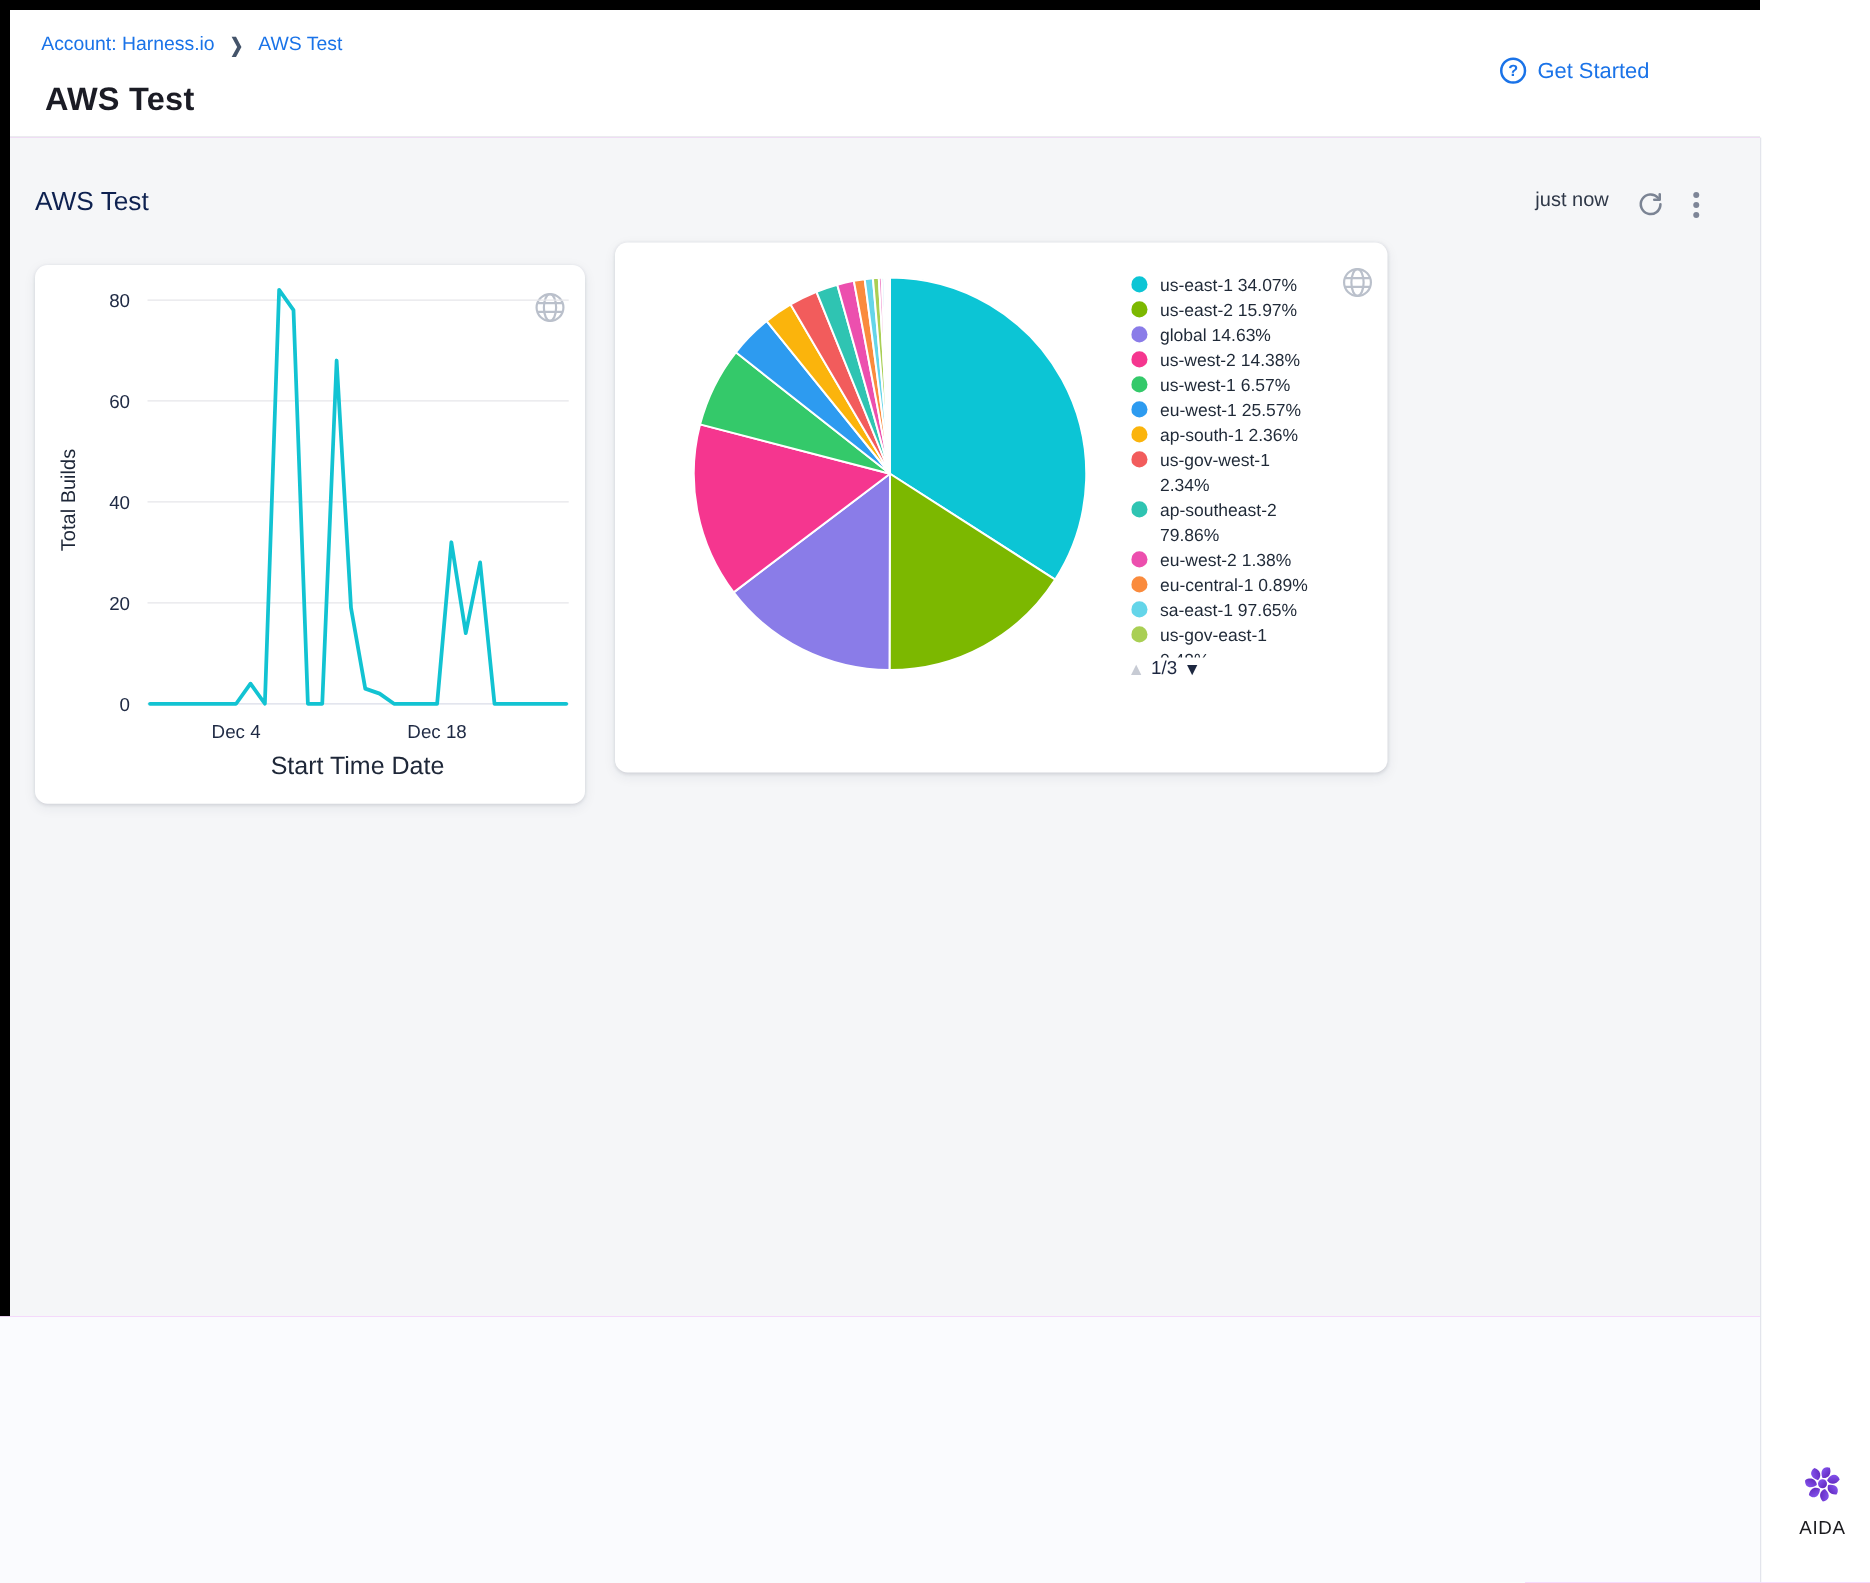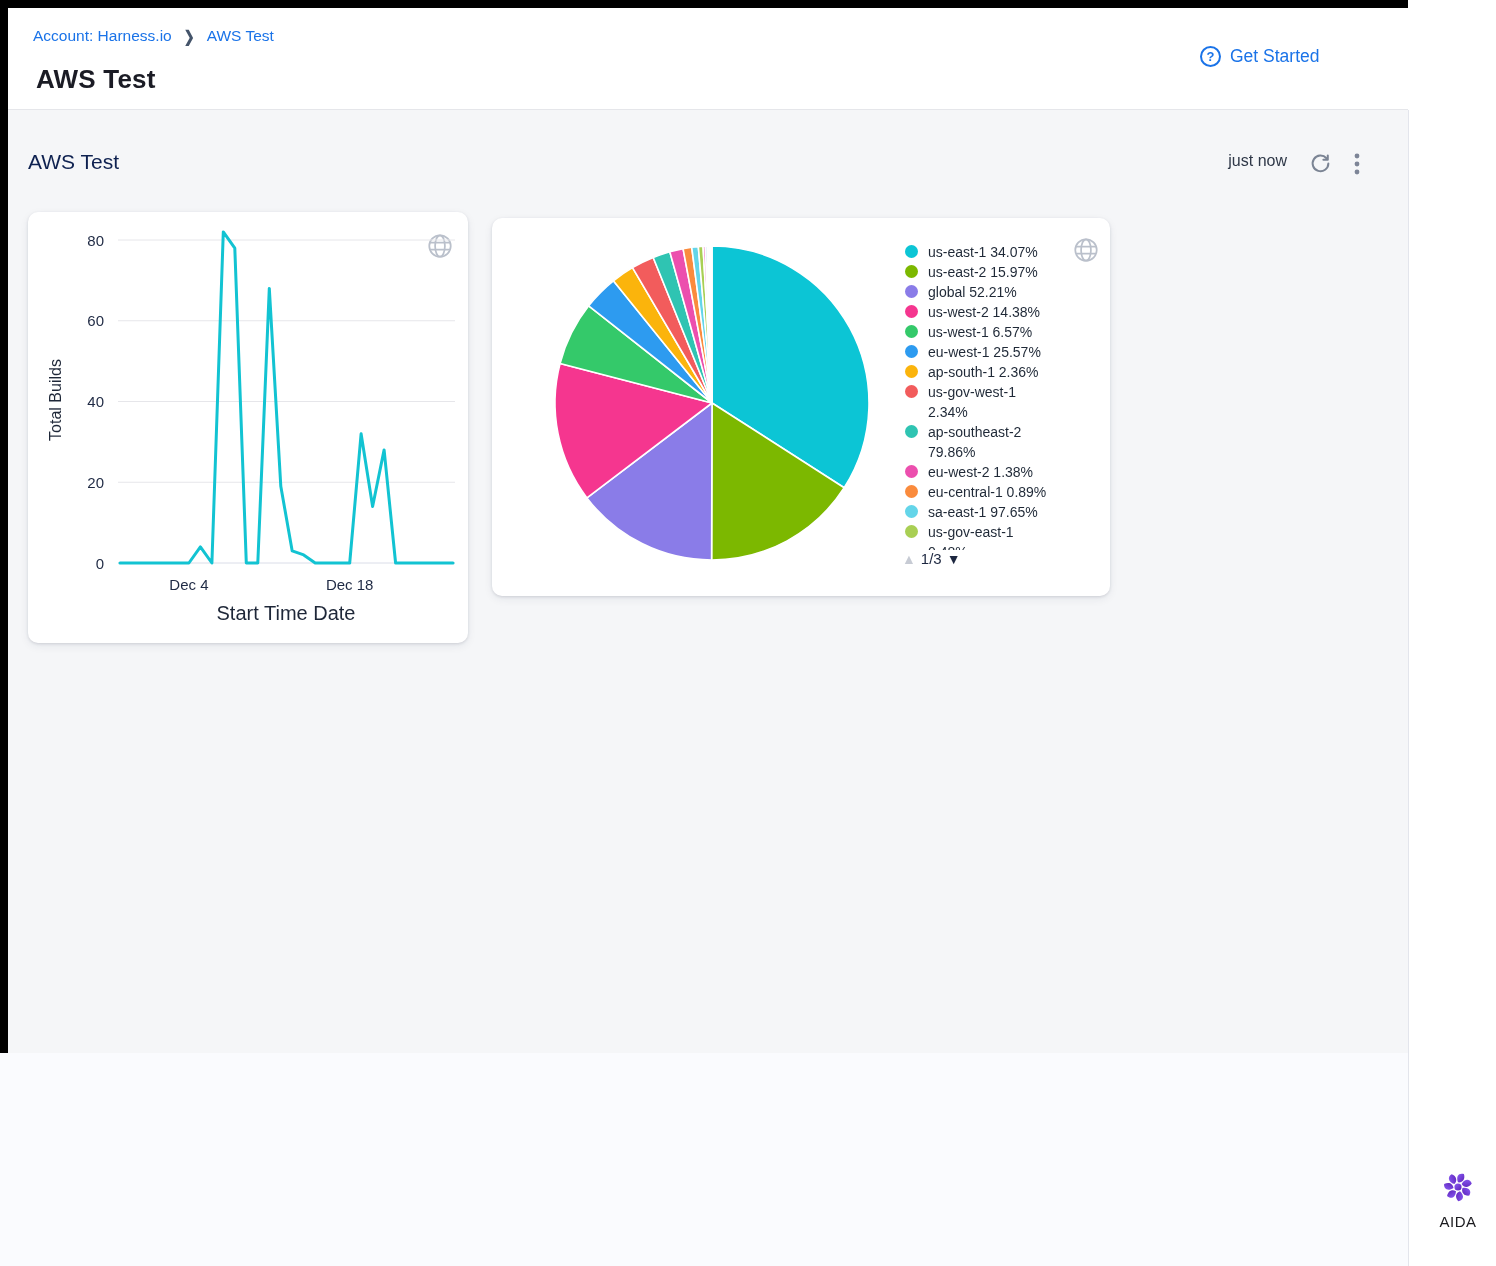--- a/index.html
+++ b/index.html
@@ -33,21 +33,21 @@
   .right-border { position:absolute; left:1408px; top:110px; width:1px; height:1156px; background:#e3e5ec; }
 
   .dash-title { position:absolute; left:20px; top:40px; font-size:21px; font-weight:500; color:#0e2150; }
   .dash-actions { position:absolute; right:48px; top:42px; display:flex; align-items:flex-start; gap:22px; }
   .refreshed { font-size:16px; color:#2f3848; }
   .icon-btn { background:none; border:none; cursor:pointer; display:flex; align-items:center; padding:0; }
 
   .card { position:absolute; background:#fff; border-radius:10px;
           box-shadow:0 1px 3px rgba(35,43,66,.14), 0 3px 10px rgba(35,43,66,.07); }
   .line-card { left:20px; top:102px; width:440px; height:431px; }
-  .pie-card  { left:484px; top:108px; width:618px; height:378px; }
+  .pie-card  { left:484px; top:84px; width:618px; height:424px; }
   .globe { position:absolute; opacity:.9; }
   .line-card .globe { left:398px; top:20px; }
   .pie-card  .globe { left:580px; top:18px; }
 
   .line-svg { position:absolute; left:0; top:0; }
   .y-axis-label { position:absolute; left:28px; top:188px; transform:translate(-50%,-50%) rotate(-90deg);
                   font-size:16px; color:#1e2738; white-space:nowrap; }
   .x-axis-label { position:absolute; left:258px; top:390px; transform:translateX(-50%);
                   font-size:20px; color:#1e2738; white-space:nowrap; }
   text.tick { font-family:"Liberation Sans", sans-serif; font-size:15px; fill:#1f2a44; }
@@ -167,21 +167,21 @@
           <div class="legend-item">
             <span class="dot" style="background: rgb(12, 197, 213);"></span>
             <div class="ltext">us-east-1 34.07%</div>
           </div>
           <div class="legend-item">
             <span class="dot" style="background: rgb(124, 184, 0);"></span>
             <div class="ltext">us-east-2 15.97%</div>
           </div>
           <div class="legend-item">
             <span class="dot" style="background: rgb(138, 124, 232);"></span>
-            <div class="ltext">global 52.21%</div>
+            <div class="ltext">global 14.63%</div>
           </div>
           <div class="legend-item">
             <span class="dot" style="background: rgb(245, 54, 143);"></span>
             <div class="ltext">us-west-2 14.38%</div>
           </div>
           <div class="legend-item">
             <span class="dot" style="background: rgb(52, 201, 106);"></span>
             <div class="ltext">us-west-1 6.57%</div>
           </div>
           <div class="legend-item">

